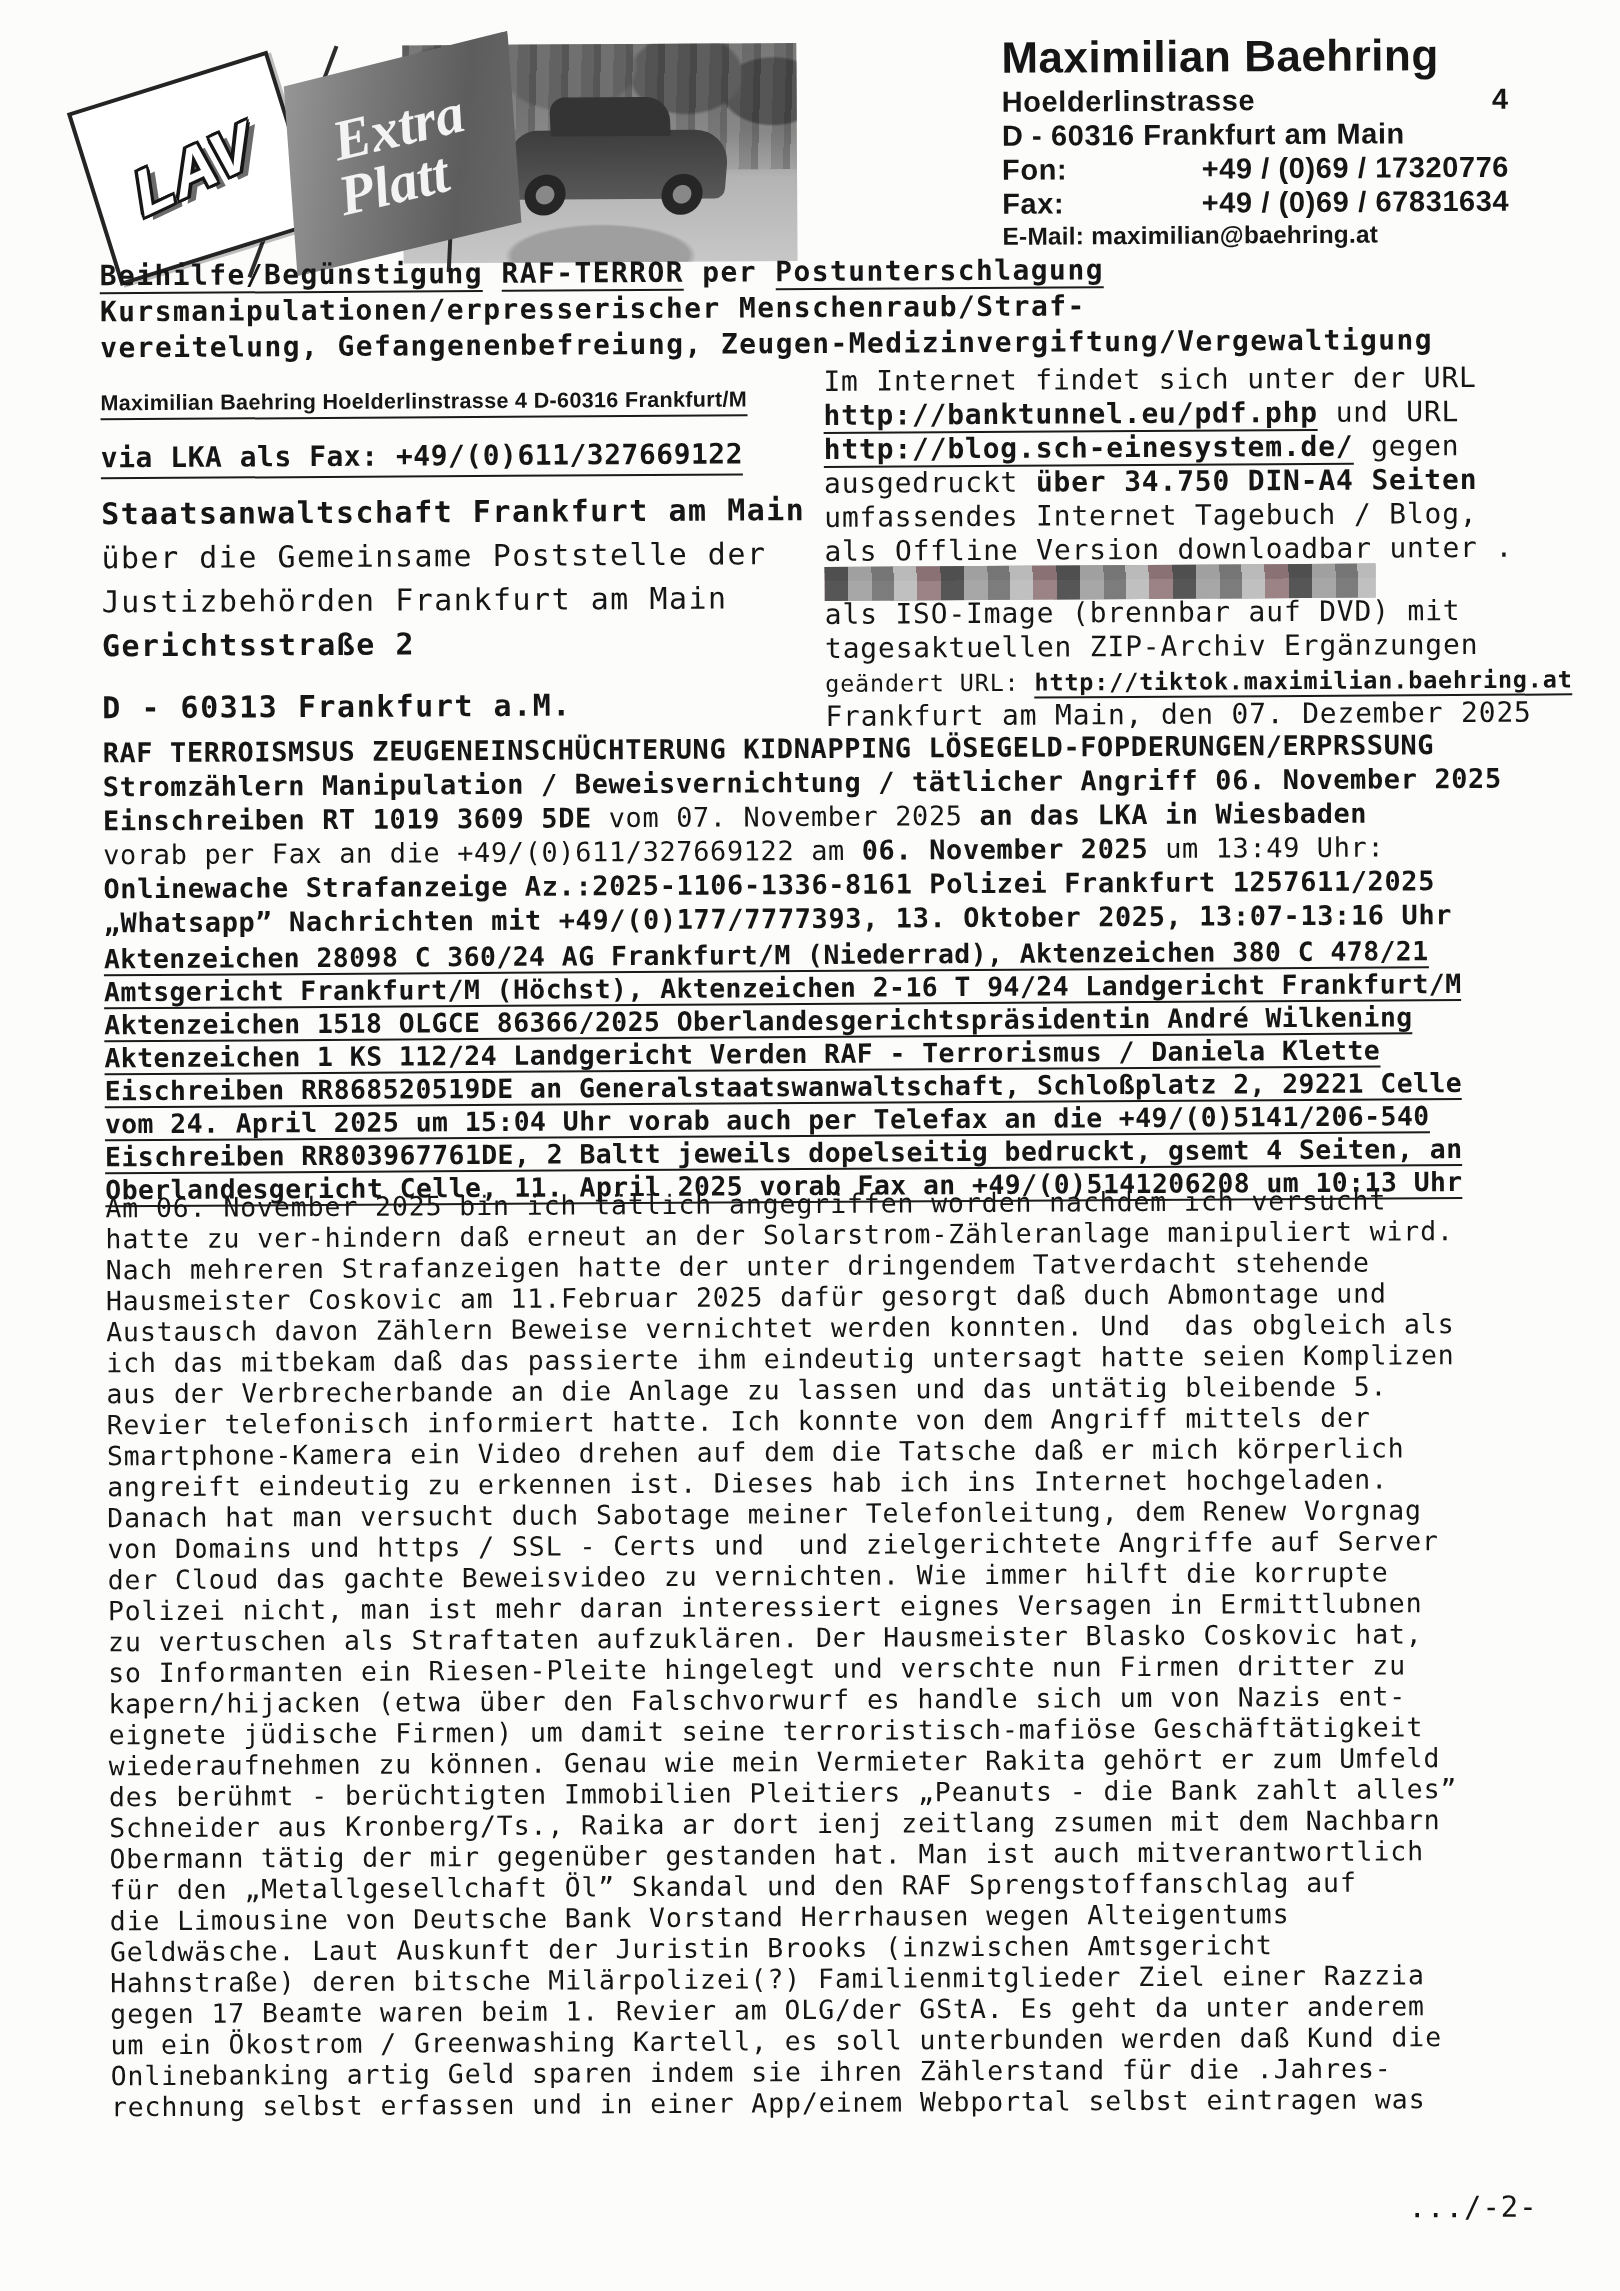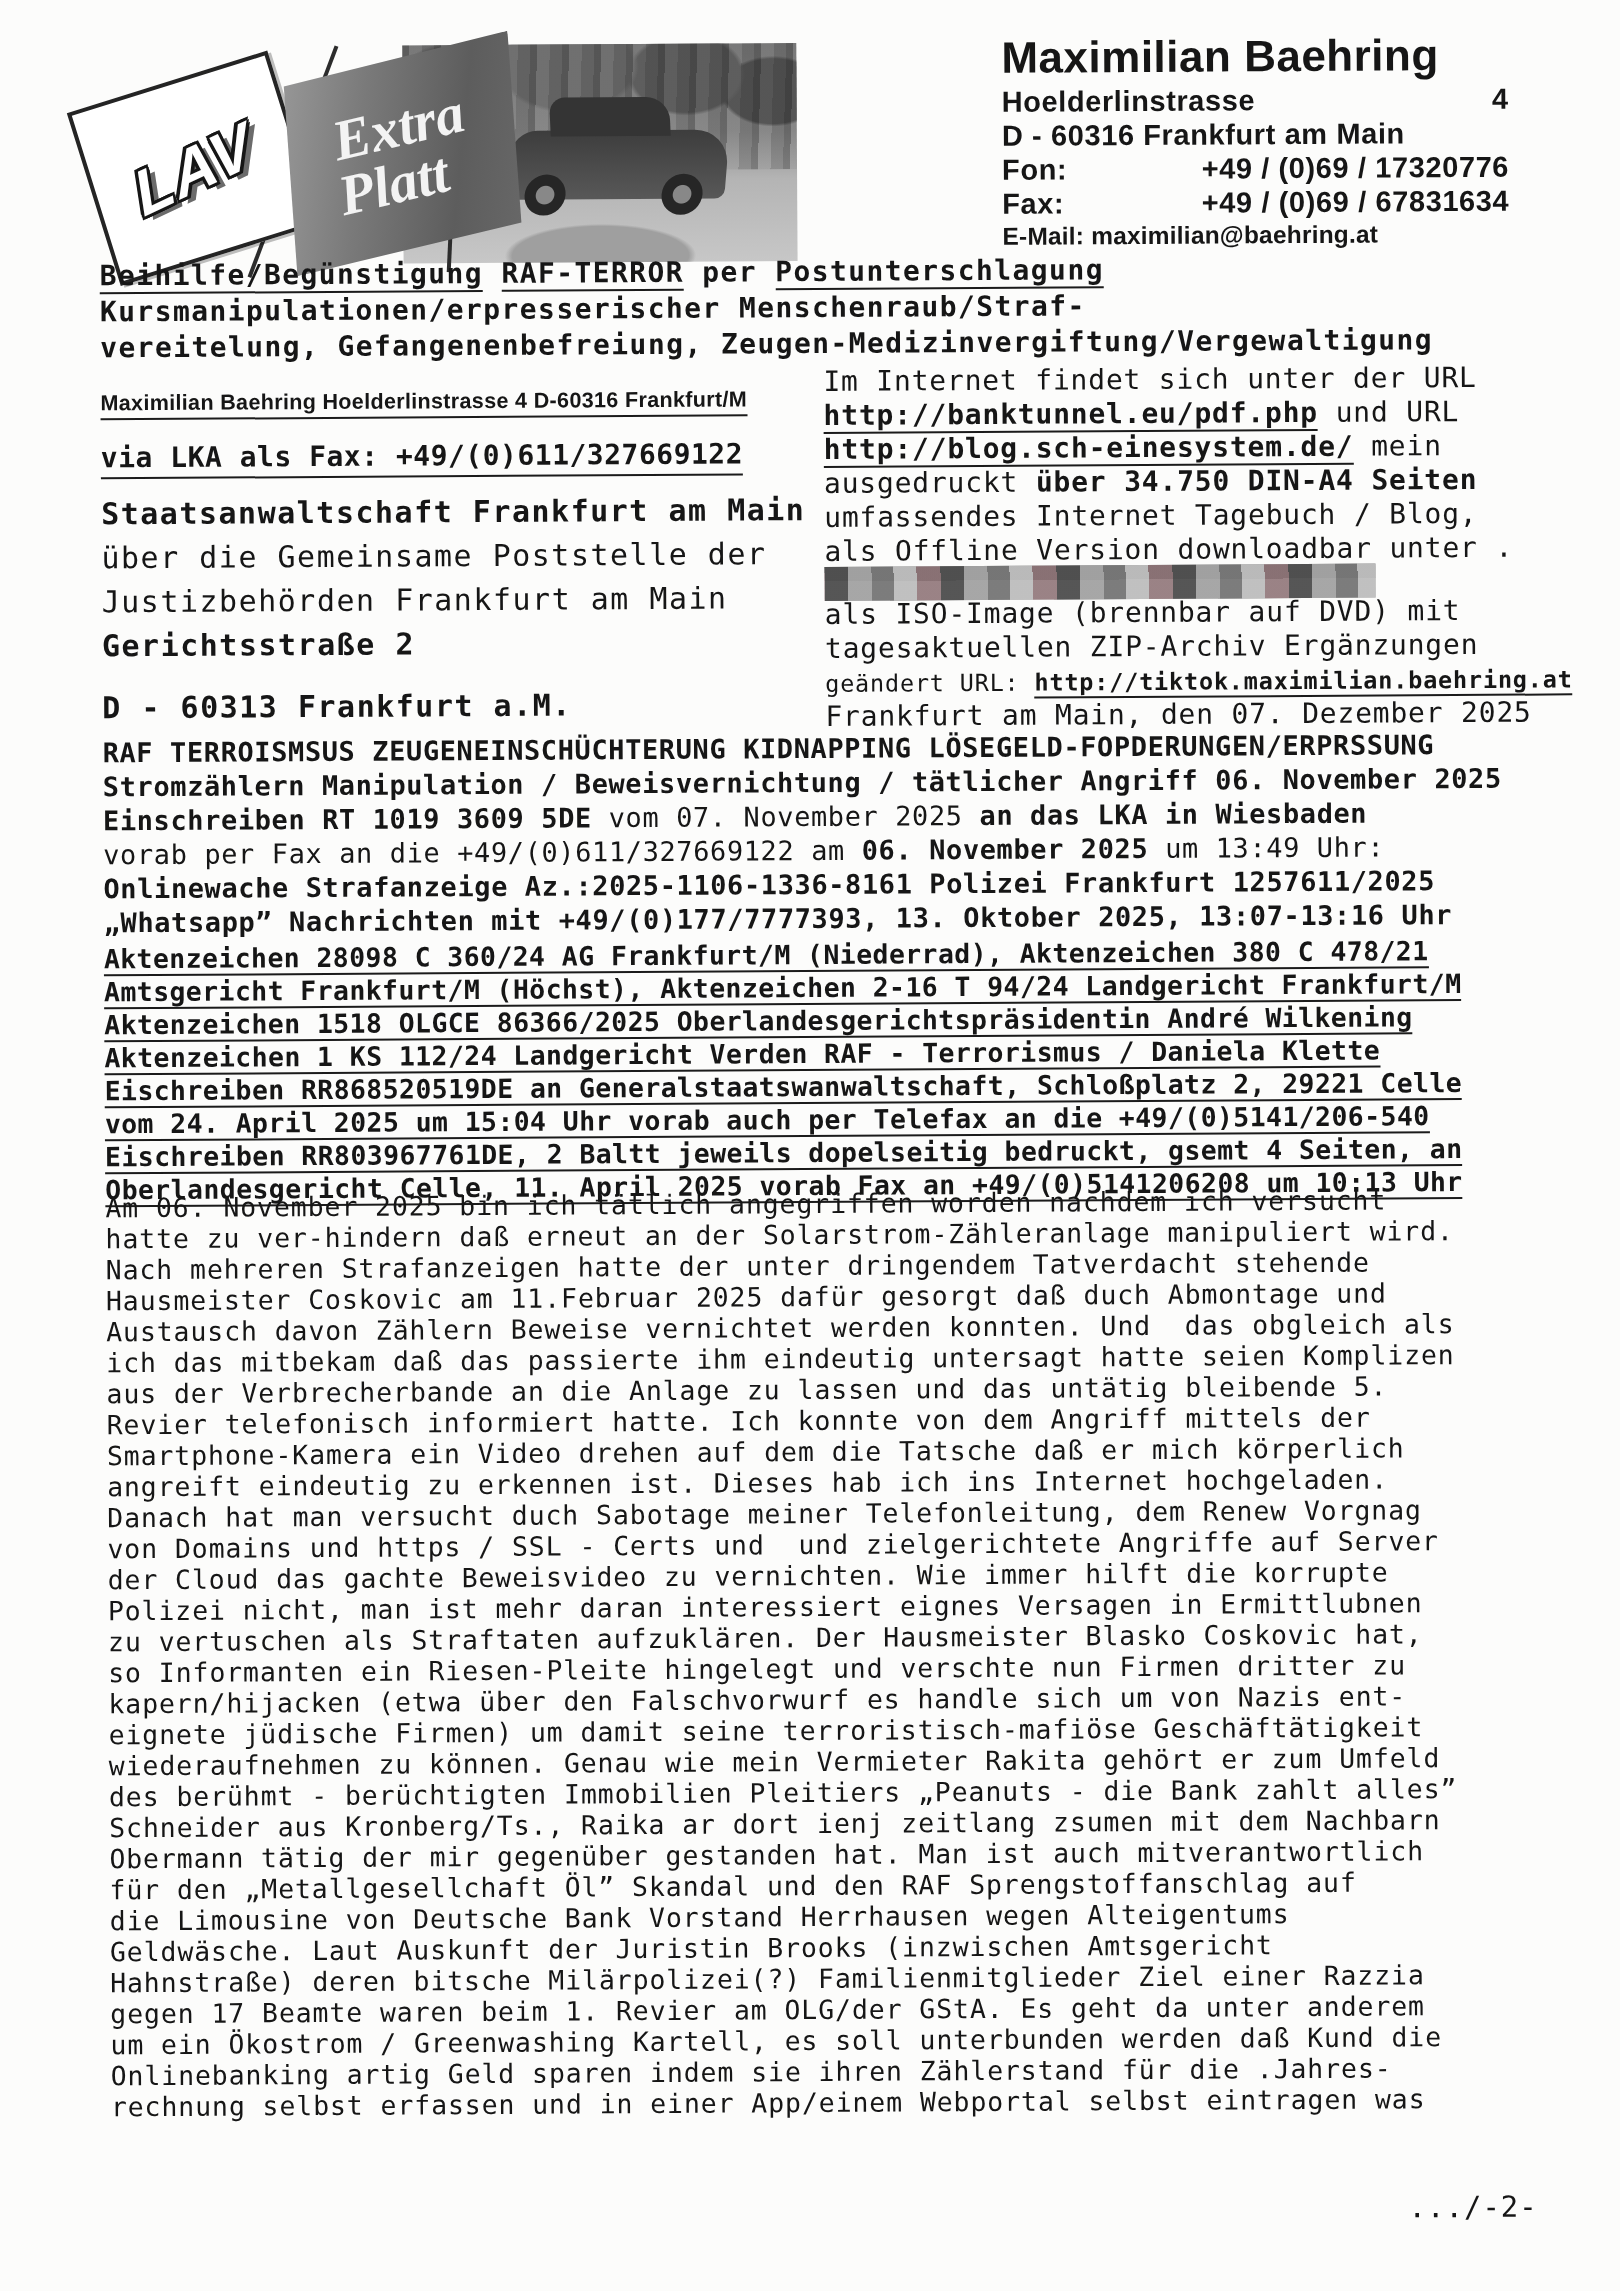--- a/index.html
+++ b/index.html
@@ -146,21 +146,21 @@
         <div class="tl"><span class="seg b">Staatsanwaltschaft Frankfurt am Main</span></div>
         <div class="tl"><span class="seg">über die Gemeinsame Poststelle der</span></div>
         <div class="tl"><span class="seg">Justizbehörden Frankfurt am Main</span></div>
         <div class="tl"><span class="seg b">Gerichtsstraße 2</span></div>
       </div>
     <div class="d-line">D - 60313 Frankfurt a.M.</div>
 
     <div class="internet">
         <div class="tl"><span class="seg">Im Internet findet sich unter der URL</span></div>
         <div class="tl"><span class="seg b u">http://banktunnel.eu/pdf.php</span><span class="seg"> und URL</span></div>
-        <div class="tl"><span class="seg b u">http://blog.sch-einesystem.de/</span><span class="seg"> mein</span></div>
+        <div class="tl"><span class="seg b u">http://blog.sch-einesystem.de/</span><span class="seg"> gegen</span></div>
         <div class="tl"><span class="seg">ausgedruckt </span><span class="seg b">über 34.750 DIN-A4 Seiten</span></div>
         <div class="tl"><span class="seg">umfassendes Internet Tagebuch / Blog,</span></div>
         <div class="tl"><span class="seg">als Offline Version downloadbar unter .</span></div>
         <div class="tl redact-bar"></div>
         <div class="tl"><span class="seg">als ISO-Image (brennbar auf DVD) mit</span></div>
         <div class="tl"><span class="seg">tagesaktuellen ZIP-Archiv Ergänzungen</span></div>
         <div class="tl"><span class="seg sm">geändert URL: </span><span class="seg b u sm">http://tiktok.maximilian.baehring.at</span></div>
         <div class="tl"><span class="seg">Frankfurt am Main, den 07. Dezember 2025</span></div>
       </div>
 

